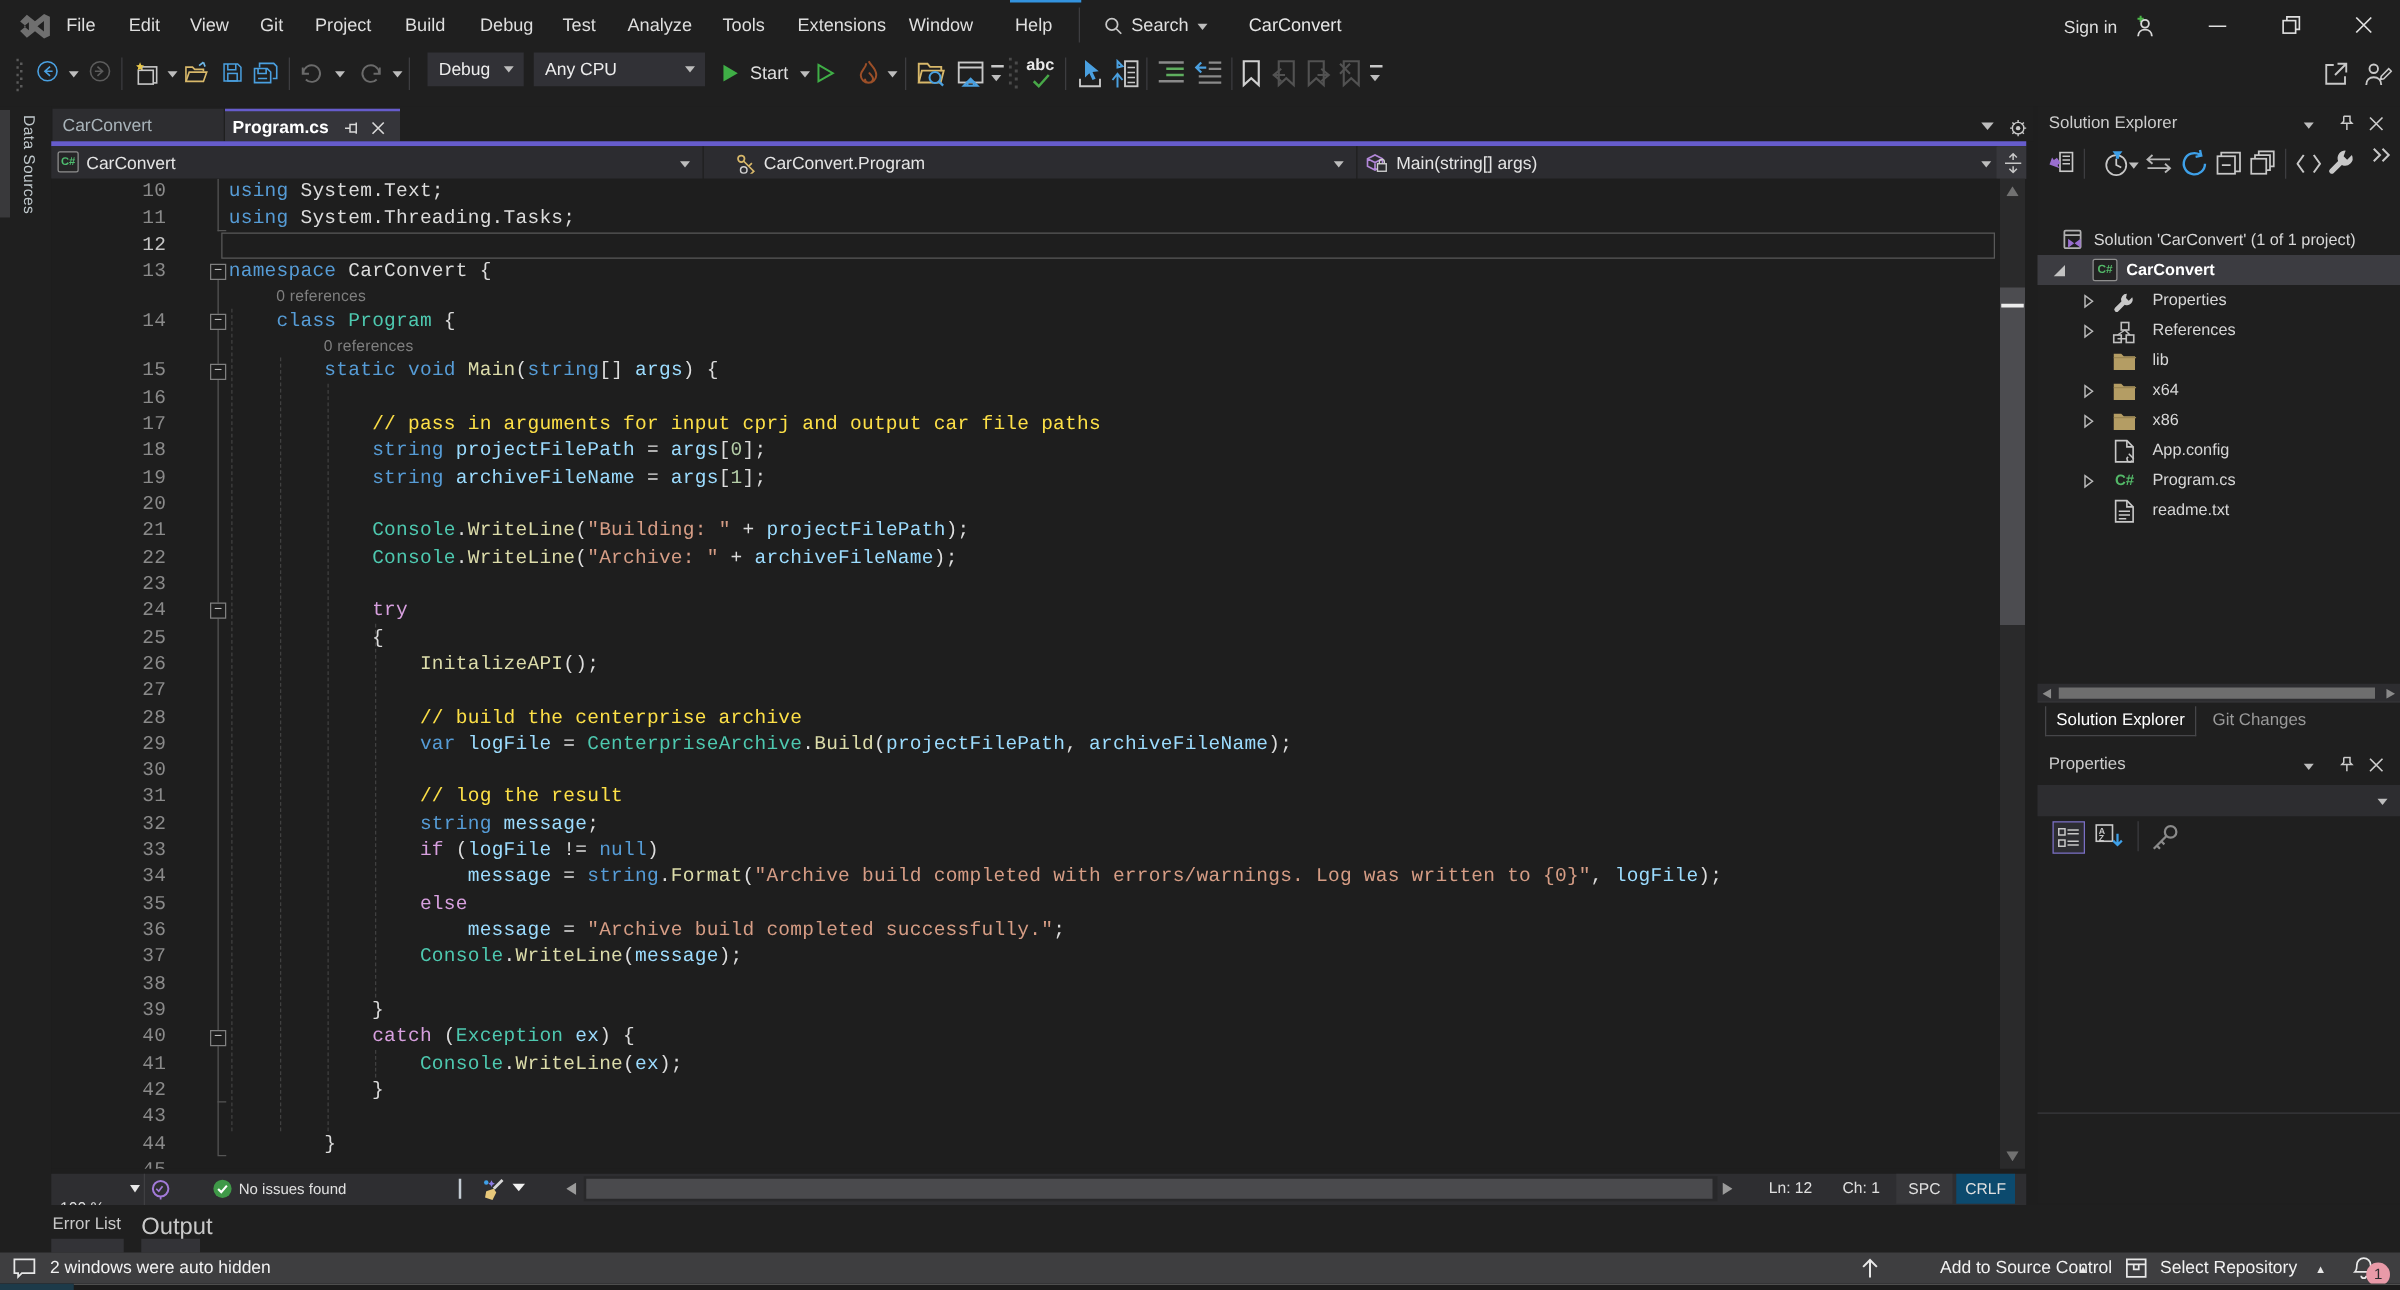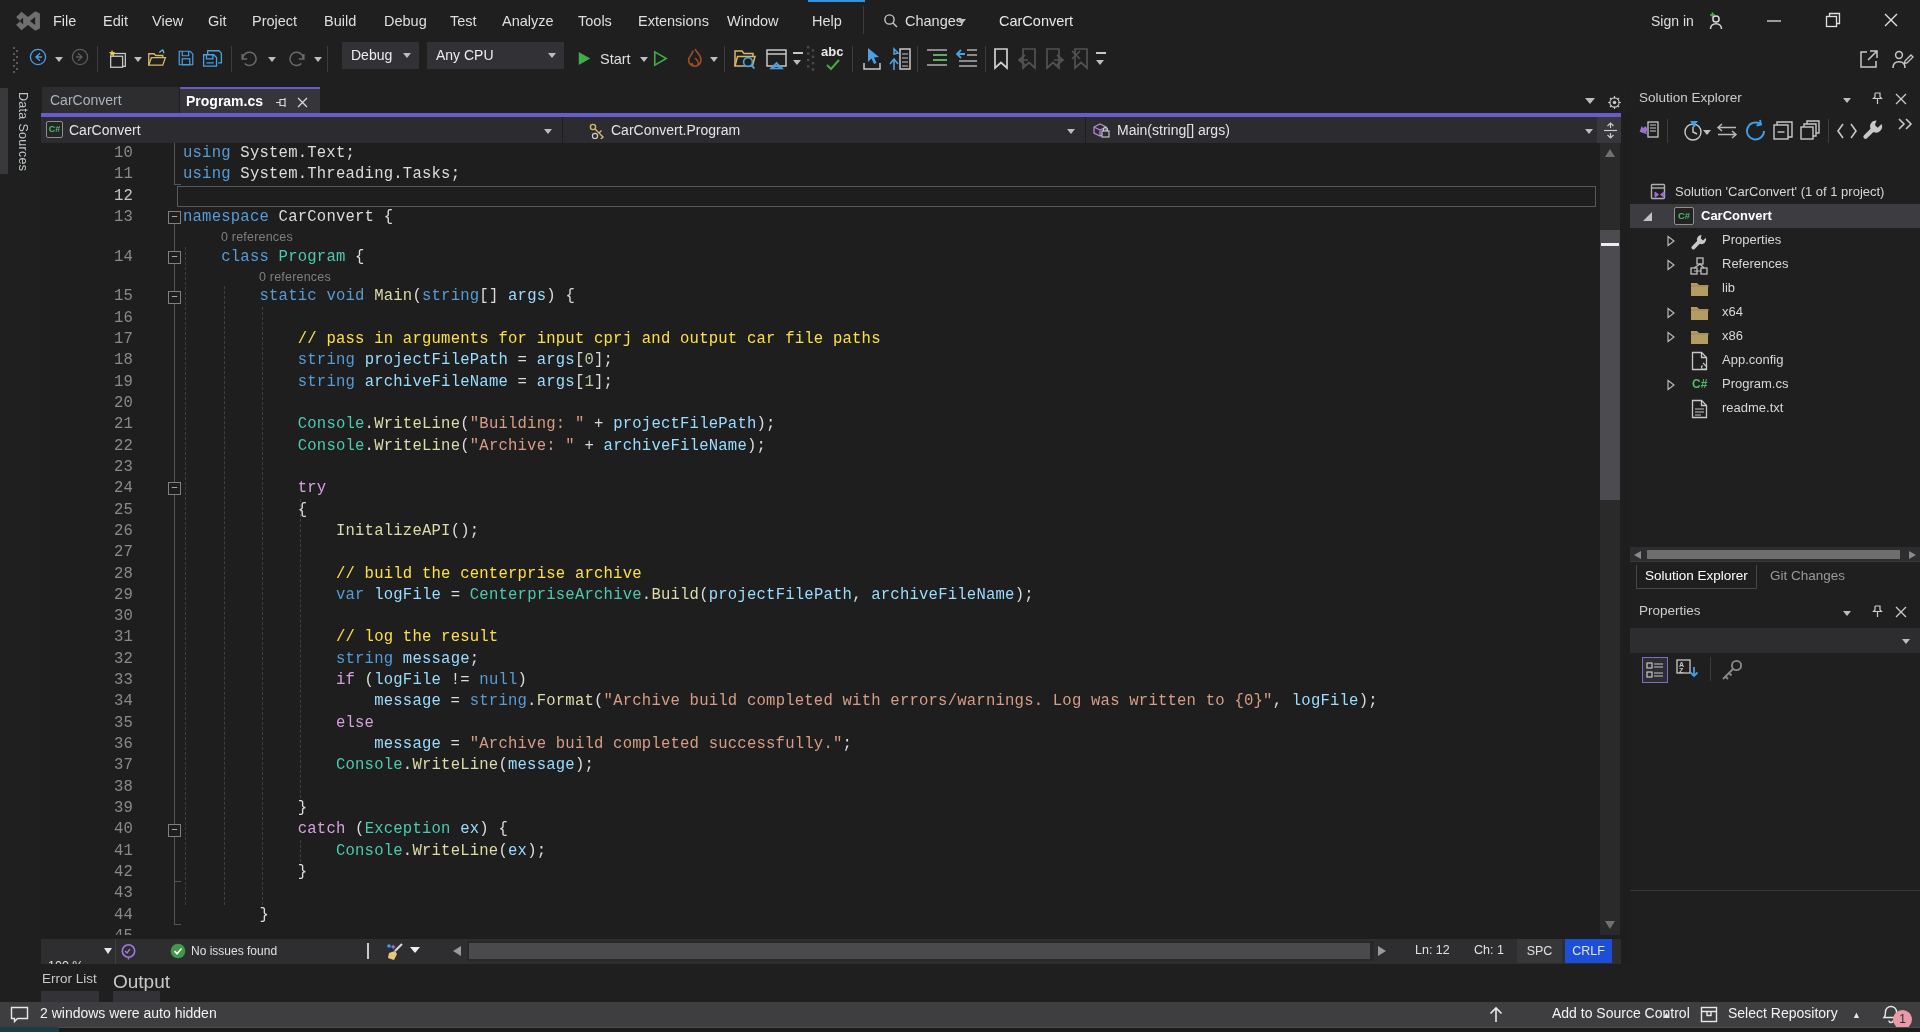--- a/index.html
+++ b/index.html
@@ -59,21 +59,21 @@
   <div class="menu" style="left:502px">Analyze</div>
   <div class="menu" style="left:578px">Tools</div>
   <div class="menu" style="left:638px">Extensions</div>
   <div class="menu" style="left:727px">Window</div>
   <div class="menu" style="left:812px">Help</div>
   <div class="sep-v" style="left:863px;top:6px;height:28px;"></div>
   <svg class="abs" style="left:883px;top:13px" width="16" height="16" viewBox="0 0 16 16">
         <circle cx="6.5" cy="6.5" r="4.6" fill="none" stroke="#c8c8c8" stroke-width="1.4"></circle>
         <line x1="10" y1="10" x2="14" y2="14" stroke="#c8c8c8" stroke-width="1.4"></line>
       </svg>
-  <div class="menu" style="left:905px">Changes</div>
+  <div class="menu" style="left:905px">Search</div>
   <div class="abs dd" style="left:958px;top:16px;">▼</div>
   <div id="ttext" style="left:999px">CarConvert</div>
   <div class="menu" style="left:1651px;font-size:14px;">Sign in</div>
 
   <svg class="abs" style="left:1704px;top:11px" width="20" height="20" viewBox="0 0 20 20">
     <path d="M6 4 l5 0 M8.5 1.5 l0 5" stroke="#4bb648" stroke-width="1.6"></path>
     <circle cx="12" cy="8" r="3.1" fill="none" stroke="#d8d8d8" stroke-width="1.5"></circle>
     <path d="M6.5 18 c0-3.3 2.5-5.3 5.5-5.3 s5.5 2 5.5 5.3" fill="none" stroke="#d8d8d8" stroke-width="1.5"></path>
   </svg>
 
@@ -553,21 +553,21 @@
       </svg>
   <div class="abs" style="left:426px;top:2px;width:907px;height:20px;background:#28282a;">
     <div class="abs" style="left:2px;top:2px;width:901px;height:16px;background:#4a4a4d;"></div>
   </div>
   <svg class="abs" style="left:1337px;top:7px" width="8" height="10" viewBox="0 0 8 10">
         <path d="M0 0 L8 5 L0 10 Z" fill="#9a9a9a"></path>
       </svg>
   <div class="abs" style="left:1374px;top:4px;">Ln: 12</div>
   <div class="abs" style="left:1433px;top:4px;">Ch: 1</div>
   <div class="abs" style="left:1476px;top:0px;width:45px;height:24px;background:#37373a;text-align:center;line-height:24px;">SPC</div>
-  <div class="abs" style="left:1524px;top:0px;width:47px;height:24px;background:#1d4ed8;text-align:center;line-height:24px;">CRLF</div>
+  <div class="abs" style="left:1524px;top:0px;width:47px;height:24px;background:#0c4a6e;text-align:center;line-height:24px;">CRLF</div>
 </div>
 
 <div class="abs" style="left:0;top:964px;width:1920px;height:38px;background:#1f1f1f;">
   <div class="abs" style="left:42px;top:7px;color:#c8c8c8;font-size:13.5px;">Error List</div>
   <div class="abs" style="left:113px;top:7px;color:#c8c8c8;font-size:19px;">Output</div>
   <div class="abs" style="left:41px;top:27px;width:58px;height:11px;background:#333337;"></div>
   <div class="abs" style="left:113px;top:27px;width:47px;height:11px;background:#333337;"></div>
 </div>
 <div id="statusbar">
   <svg class="abs" style="left:10px;top:4px" width="19" height="18" viewBox="0 0 19 18">

